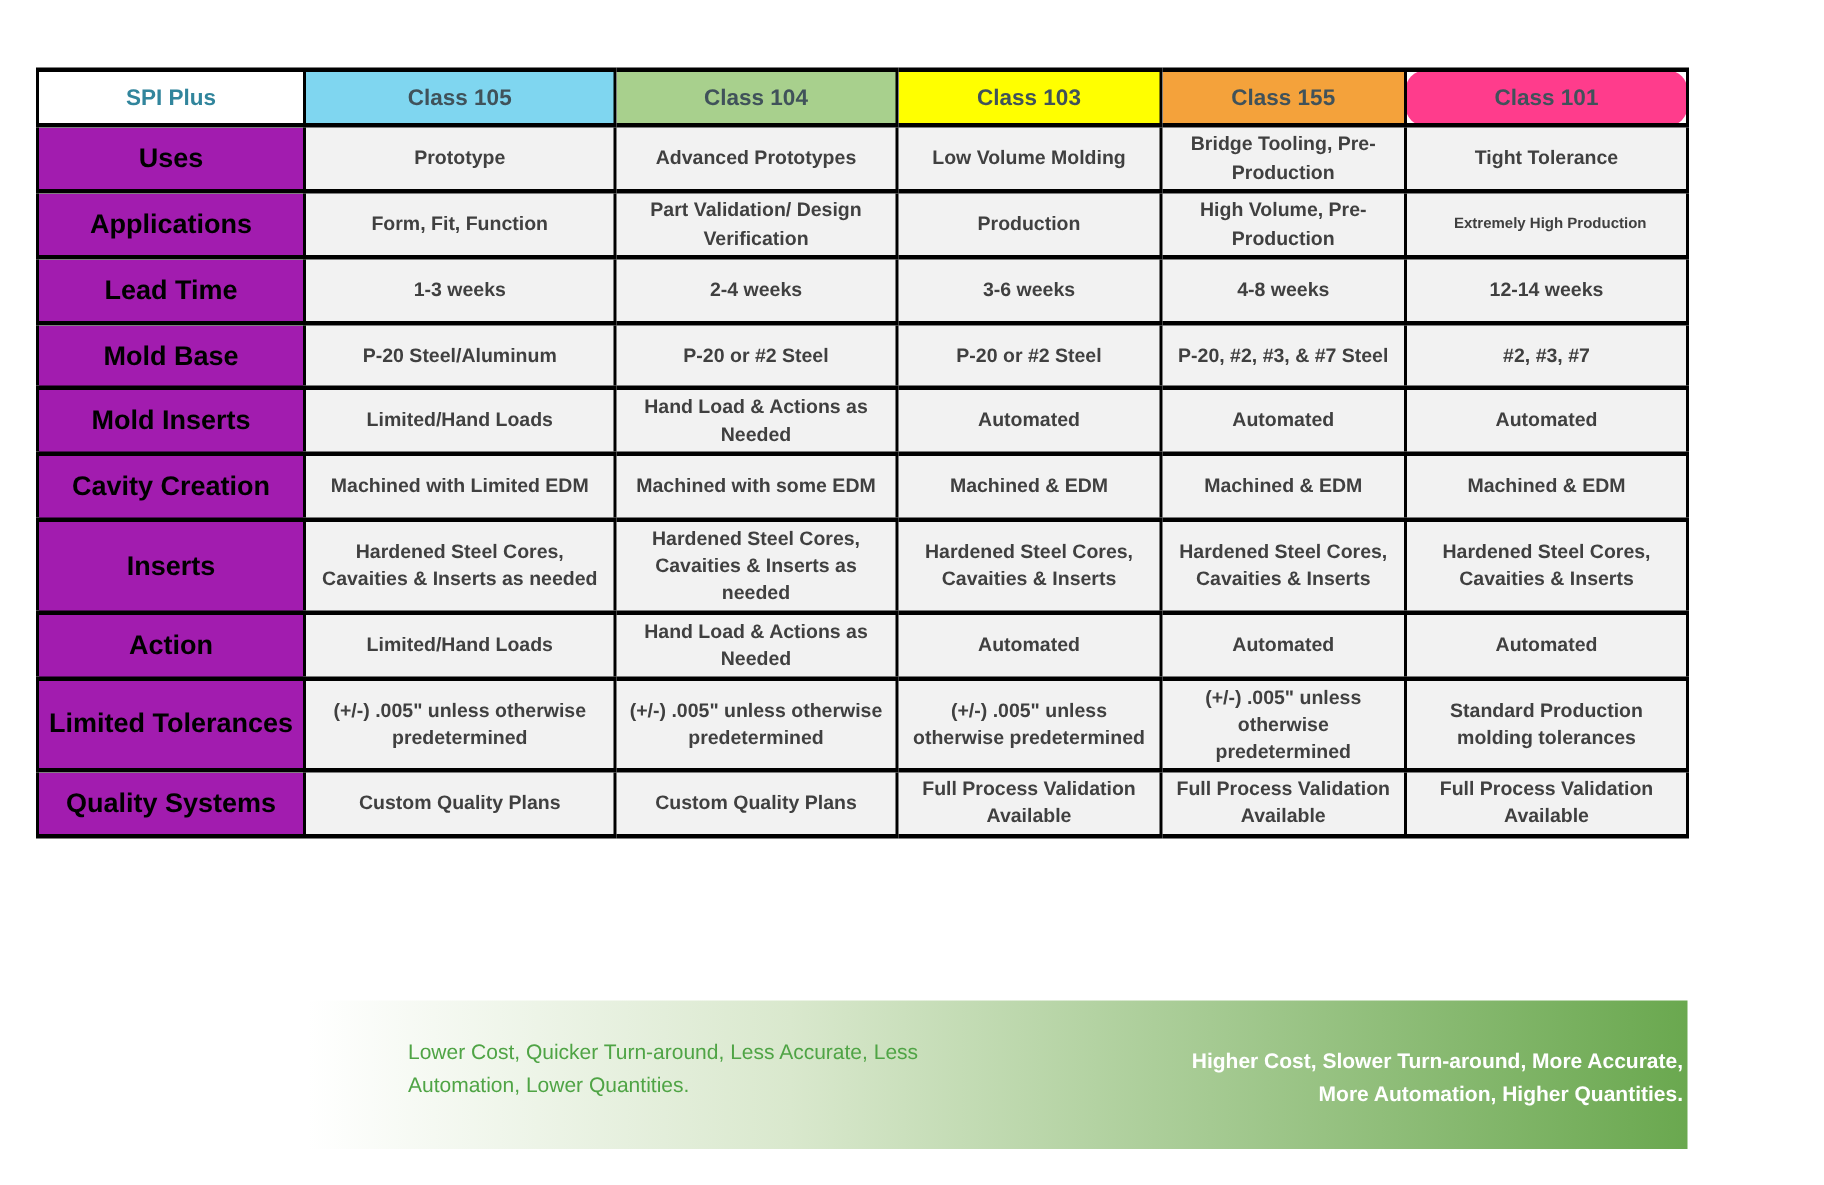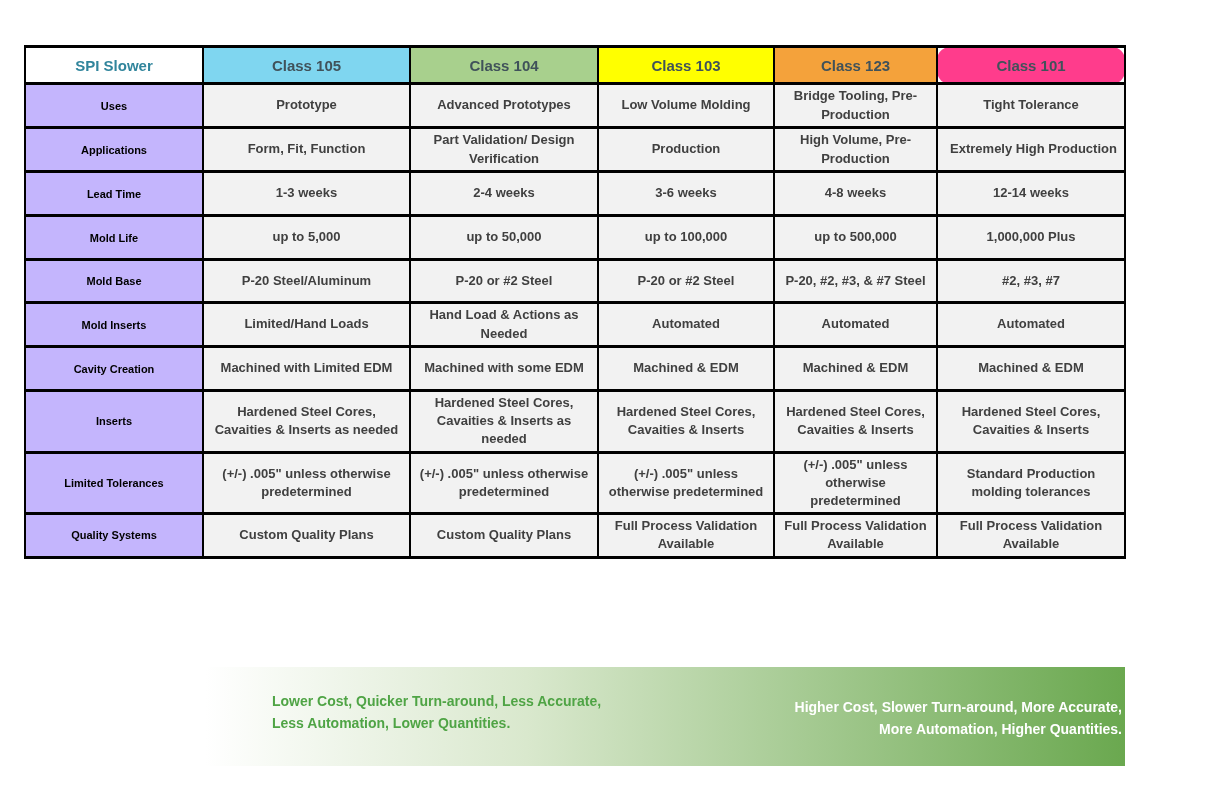--- a/index.html
+++ b/index.html
@@ -39,50 +39,50 @@
   table.spi th {
     height: 30px;
     font-size: 15px;
     color: #40525a;
   }
   table.spi th.corner {
     background: #ffffff;
     color: #31859c;
   }
   td.rowlabel {
-    background: #c4b5fd;
+    background: #a21caf;
     color: #000000;
-    font-size: 11px;
+    font-size: 18px;
   }
   td.datacell {
     background: #f2f2f2;
     color: #404040;
     font-size: 13px;
     line-height: 1.4;
   }
   td.datacell.small {
-    font-size: 13px;
+    font-size: 10px;
     padding-left: 10px;
   }
   .banner {
     position: absolute;
     left: 205px;
     top: 667px;
     width: 920px;
     height: 99px;
     background: linear-gradient(to right, #ffffff 0%, #d9e8cd 35%, #6aa84f 100%);
   }
   .banner-left {
     position: absolute;
     left: 67px;
     top: 23px;
     width: 345px;
     color: #4fa445;
     font-size: 14px;
-    font-weight: bold;
+    font-weight: normal;
     line-height: 22px;
   }
   .banner-right {
     position: absolute;
     left: 557px;
     top: 29px;
     width: 360px;
     color: #ffffff;
     font-size: 14px;
     font-weight: bold;
@@ -99,25 +99,25 @@
     <colgroup>
         <col style="width: 178px;">
         <col style="width: 207px;">
         <col style="width: 188px;">
         <col style="width: 176px;">
         <col style="width: 163px;">
         <col style="width: 188px;">
       </colgroup>
     <thead>
       <tr>
-          <th class="corner">SPI Slower</th>
+          <th class="corner">SPI Plus</th>
           <th style="background: rgb(127, 214, 240); margin-left: 20px;">Class 105</th>
           <th style="background: rgb(168, 208, 141);">Class 104</th>
           <th style="background: rgb(255, 255, 0);">Class 103</th>
-          <th style="background: rgb(244, 162, 59);">Class 123</th>
+          <th style="background: rgb(244, 162, 59);">Class 155</th>
           <th style="background: rgb(255, 60, 140); border-radius: 13px;">Class 101</th>
         </tr>
     </thead>
     <tbody>
         <tr style="height: 44px;">
           <td class="rowlabel">Uses</td>
           <td class="datacell">Prototype</td>
           <td class="datacell">Advanced Prototypes</td>
           <td class="datacell">Low Volume Molding</td>
           <td class="datacell">Bridge Tooling, Pre-Production</td>
@@ -132,28 +132,20 @@
           <td class="datacell small">Extremely High Production</td>
         </tr>
         <tr style="height: 44px;">
           <td class="rowlabel">Lead Time</td>
           <td class="datacell">1-3 weeks</td>
           <td class="datacell">2-4 weeks</td>
           <td class="datacell">3-6 weeks</td>
           <td class="datacell">4-8 weeks</td>
           <td class="datacell">12-14 weeks</td>
         </tr>
-        <tr style="height: 44px;">
-          <td class="rowlabel">Mold Life</td>
-          <td class="datacell">up to 5,000</td>
-          <td class="datacell">up to 50,000</td>
-          <td class="datacell">up to 100,000</td>
-          <td class="datacell">up to 500,000</td>
-          <td class="datacell">1,000,000 Plus</td>
-        </tr>
         <tr style="height: 43px;">
           <td class="rowlabel">Mold Base</td>
           <td class="datacell">P-20 Steel/Aluminum</td>
           <td class="datacell">P-20 or #2 Steel</td>
           <td class="datacell">P-20 or #2 Steel</td>
           <td class="datacell">P-20, #2, #3, &amp; #7 Steel</td>
           <td class="datacell">#2, #3, #7</td>
         </tr>
         <tr style="height: 44px;">
           <td class="rowlabel">Mold Inserts</td>
@@ -172,20 +164,28 @@
           <td class="datacell">Machined &amp; EDM</td>
         </tr>
         <tr style="height: 55px;">
           <td class="rowlabel">Inserts</td>
           <td class="datacell">Hardened Steel Cores, Cavaities &amp; Inserts as needed</td>
           <td class="datacell">Hardened Steel Cores, Cavaities &amp; Inserts as needed</td>
           <td class="datacell">Hardened Steel Cores, Cavaities &amp; Inserts</td>
           <td class="datacell">Hardened Steel Cores, Cavaities &amp; Inserts</td>
           <td class="datacell">Hardened Steel Cores, Cavaities &amp; Inserts</td>
         </tr>
+        <tr style="height: 44px;">
+          <td class="rowlabel">Action</td>
+          <td class="datacell">Limited/Hand Loads</td>
+          <td class="datacell">Hand Load &amp; Actions as Needed</td>
+          <td class="datacell">Automated</td>
+          <td class="datacell">Automated</td>
+          <td class="datacell">Automated</td>
+        </tr>
         <tr style="height: 55px;">
           <td class="rowlabel">Limited Tolerances</td>
           <td class="datacell">(+/-) .005" unless otherwise predetermined</td>
           <td class="datacell">(+/-) .005" unless otherwise predetermined</td>
           <td class="datacell">(+/-) .005" unless otherwise predetermined</td>
           <td class="datacell">(+/-) .005" unless otherwise predetermined</td>
           <td class="datacell">Standard Production molding tolerances</td>
         </tr>
         <tr style="height: 40px;">
           <td class="rowlabel">Quality Systems</td>

